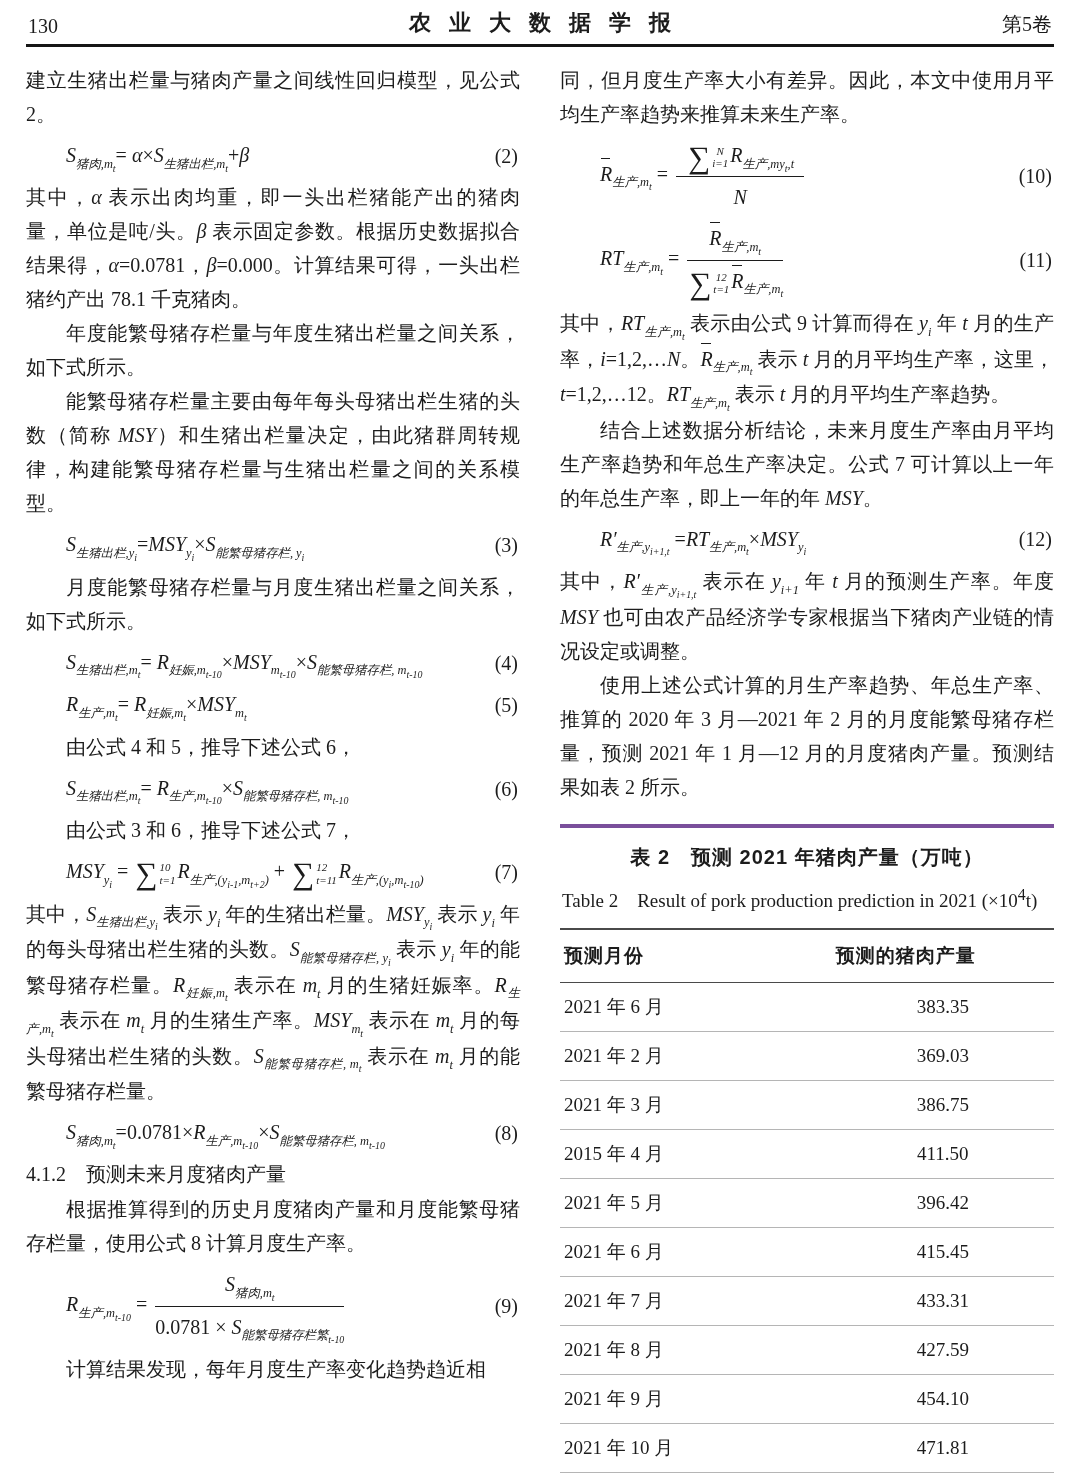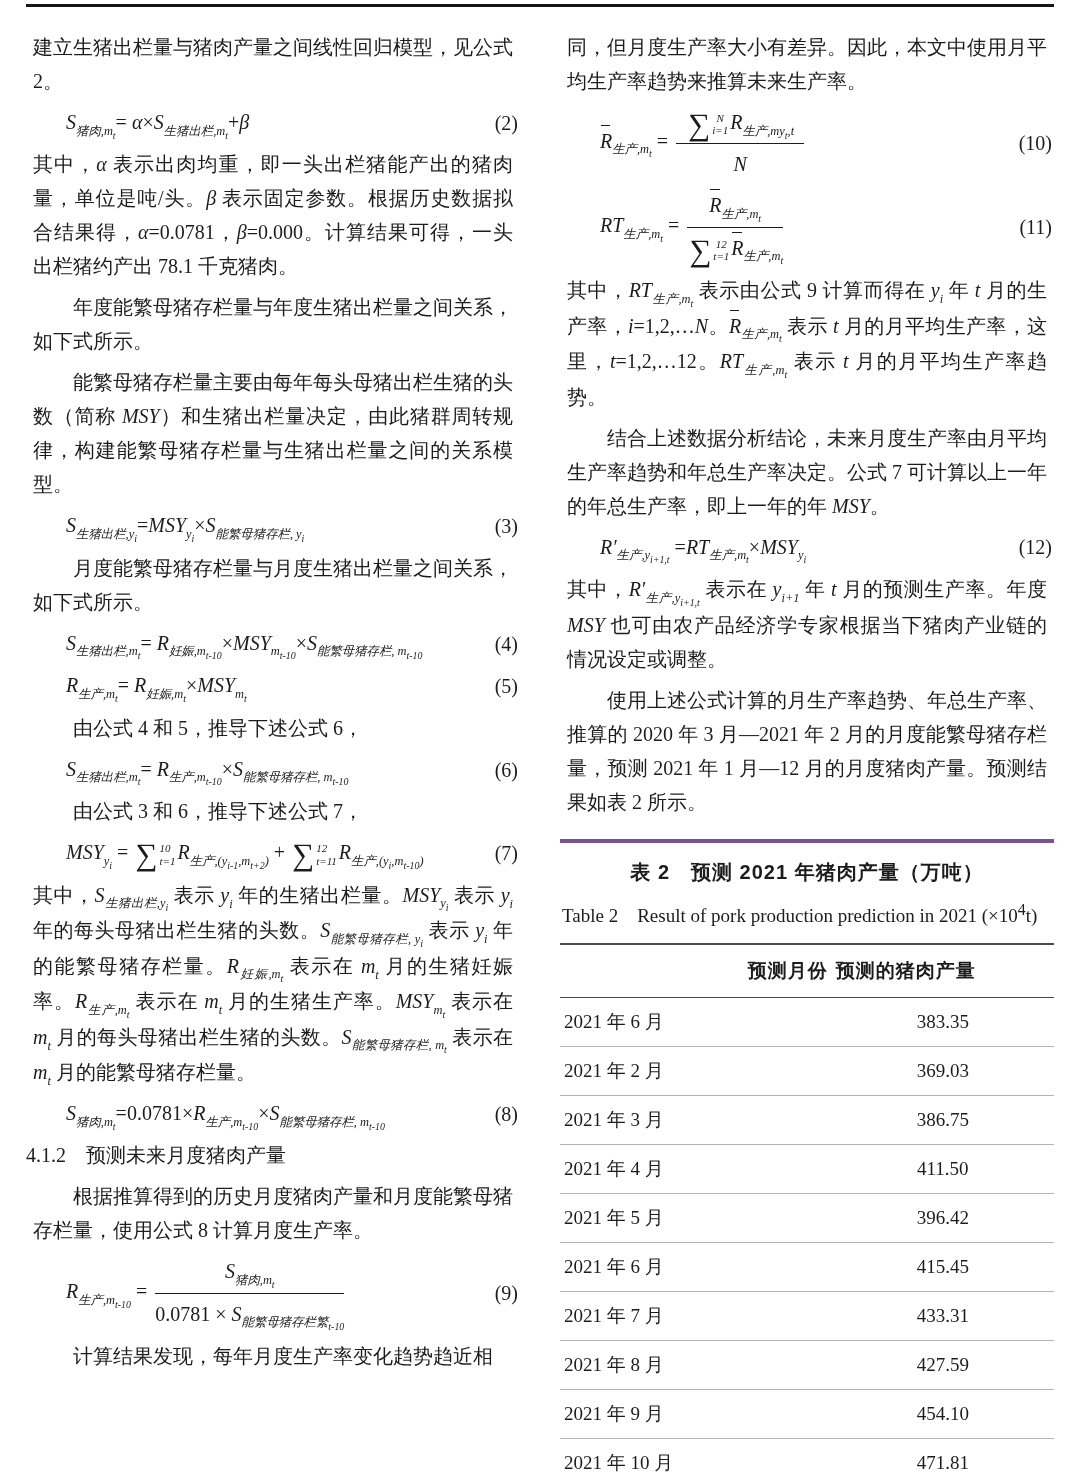--- a/index.html
+++ b/index.html
@@ -16,21 +16,21 @@
   .journal-title{
     position:absolute;left:0;right:0;bottom:6px;text-align:center;
     font-weight:bold;font-size:22px;letter-spacing:18px;text-indent:18px;
     font-family:"Liberation Sans","DejaVu Sans",sans-serif;
   }
   .volume{position:absolute;right:2px;bottom:6px;}
   .headrule{border-top:3px solid #161616;margin-bottom:16px;}
   
   .cols{display:flex;gap:40px;}
   .col{width:494px;font-size:20px;line-height:34px;text-align:justify;}
-  .para{margin:7px;}
+  .para{margin:0;}
   .para.indent{text-indent:2em;}
   .subheading{margin:1px 0;}
   
   .eqrow{display:flex;align-items:center;margin:7px 0;}
   .eq{flex:1;padding-left:40px;}
   .eqnum{padding-right:2px;}
   .tok-v{font-style:italic;}
   .tok-sub{font-size:0.62em;font-style:italic;vertical-align:-0.45em;line-height:1;}
   .tok-sub .tok-sub{font-size:0.8em;vertical-align:-0.4em;}
   .tok-bar{display:inline-block;position:relative;}
@@ -47,31 +47,36 @@
   .tbar{height:4px;background:var(--accent,#7a4f9b);}
   .tcap-zh{font-weight:bold;font-size:20px;padding:12px 2px 2px;
     font-family:"Liberation Sans","DejaVu Sans",sans-serif;letter-spacing:1px;text-align:center;}
   .tcap-en{font-size:19px;padding:2px 2px 10px;}
   table.datatable{width:100%;border-collapse:collapse;font-size:19px;}
   table.datatable thead th{
     border-top:2px solid #4a4a4a;border-bottom:1px solid #4a4a4a;
     padding:9px 4px;font-weight:bold;
     font-family:"Liberation Sans","DejaVu Sans",sans-serif;font-size:19px;letter-spacing:1px;
   }
-  th.month{text-align:right;width:55%;}
+  th.month{text-align:left;width:55%;}
   th.value{text-align:left;width:45%;}
   td.month{text-align:left;padding:7px 4px;border-bottom:1px solid #b5b5b5;}
   td.value{text-align:center;padding:7px 4px;border-bottom:1px solid #b5b5b5;}
   tr:last-child td{border-bottom:none;}
 </style>
 </head>
 <body>
 
 <div class="page">
 
+  <div class="pagehead">
+    <span class="pageno">130</span>
+    <span class="journal-title">农业大数据学报</span>
+    <span class="volume">第5卷</span>
+  </div>
   <div class="headrule"></div>
 
   <div class="cols">
 
     <div class="col" id="left-col">
         <div class="para"><span class="tok-n">建立生猪出栏量与猪肉产量之间线性回归模型，见公式 2。</span></div>
         <div class="eqrow">
           <span class="eq"><span class="tok-v">S</span><span class="tok-sub"><span class="tok-n">猪肉,</span><span class="tok-v">m</span><span class="tok-sub"><span class="tok-v">t</span></span></span><span class="tok-n">= </span><span class="tok-v">α</span><span class="tok-n">×</span><span class="tok-v">S</span><span class="tok-sub"><span class="tok-n">生猪出栏,</span><span class="tok-v">m</span><span class="tok-sub"><span class="tok-v">t</span></span></span><span class="tok-n">+</span><span class="tok-v">β</span></span>
           <span class="eqnum">(2)</span>
         </div>
@@ -189,21 +194,21 @@
               </tr>
               <tr>
                 <td class="month">2021 年 2 月</td>
                 <td class="value">369.03</td>
               </tr>
               <tr>
                 <td class="month">2021 年 3 月</td>
                 <td class="value">386.75</td>
               </tr>
               <tr>
-                <td class="month">2021 年 4 月</td>
+                <td class="month">2015 年 4 月</td>
                 <td class="value">411.50</td>
               </tr>
               <tr>
                 <td class="month">2021 年 5 月</td>
                 <td class="value">396.42</td>
               </tr>
               <tr>
                 <td class="month">2021 年 6 月</td>
                 <td class="value">415.45</td>
               </tr>

